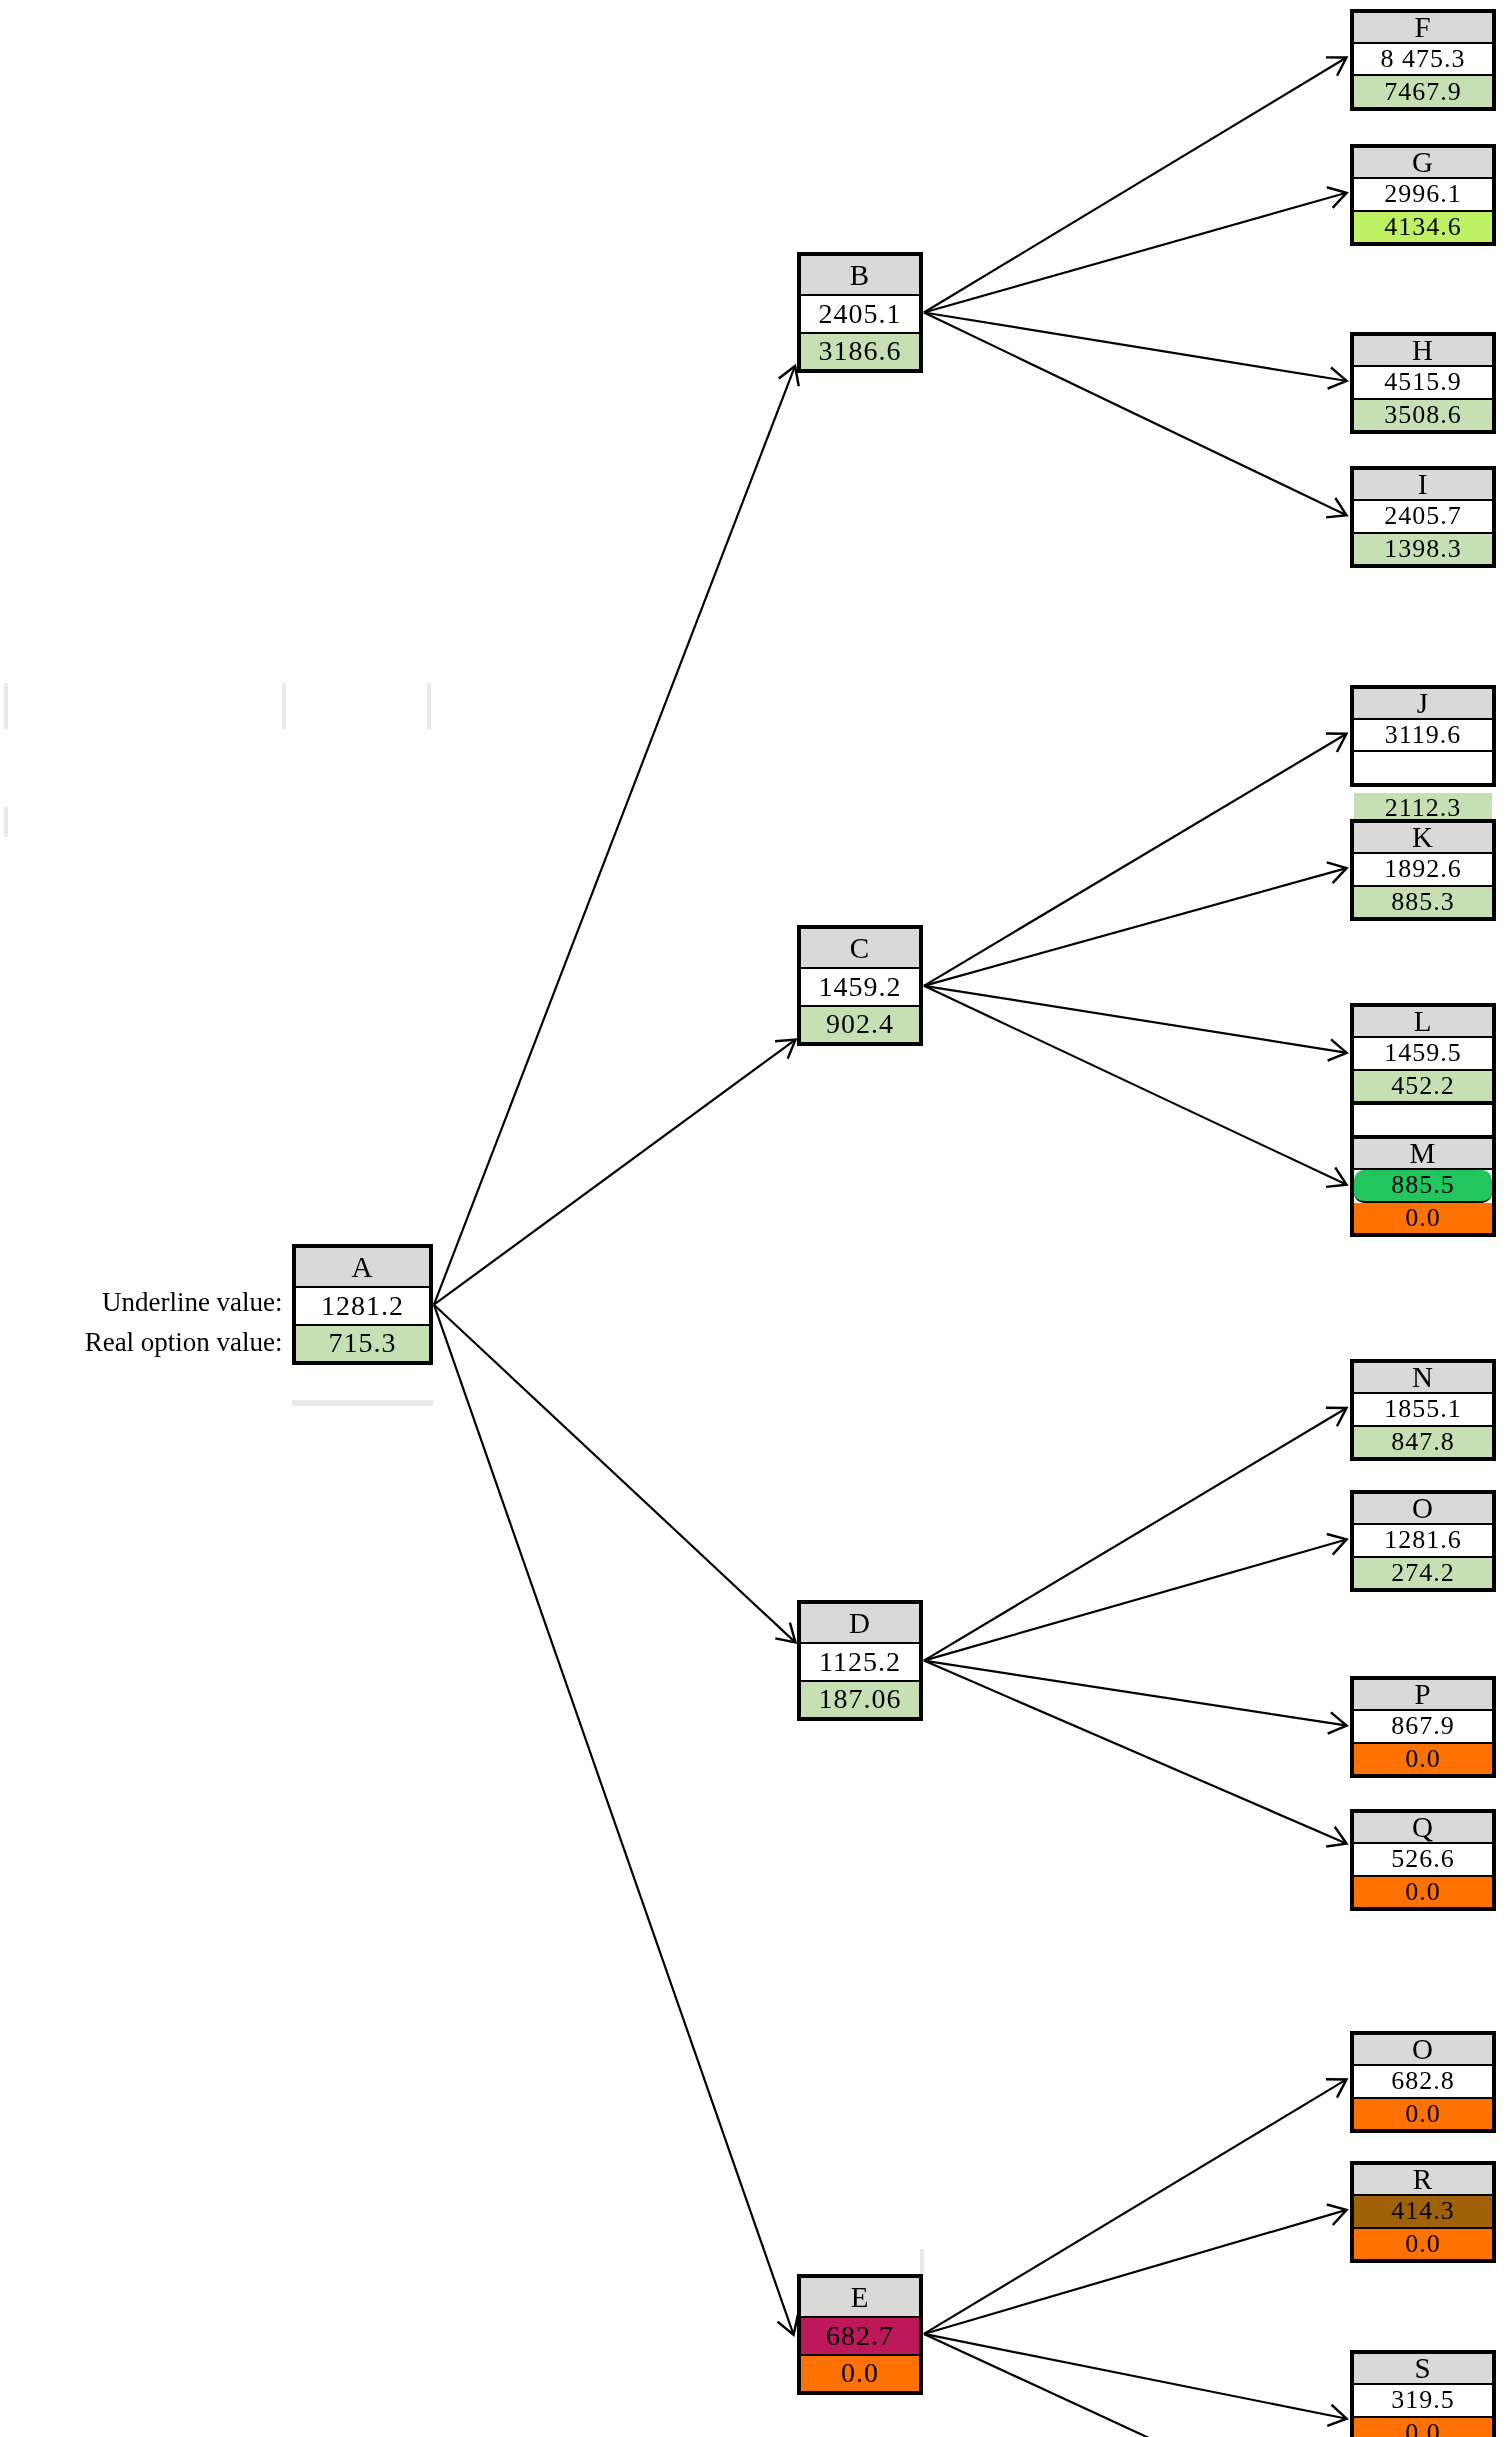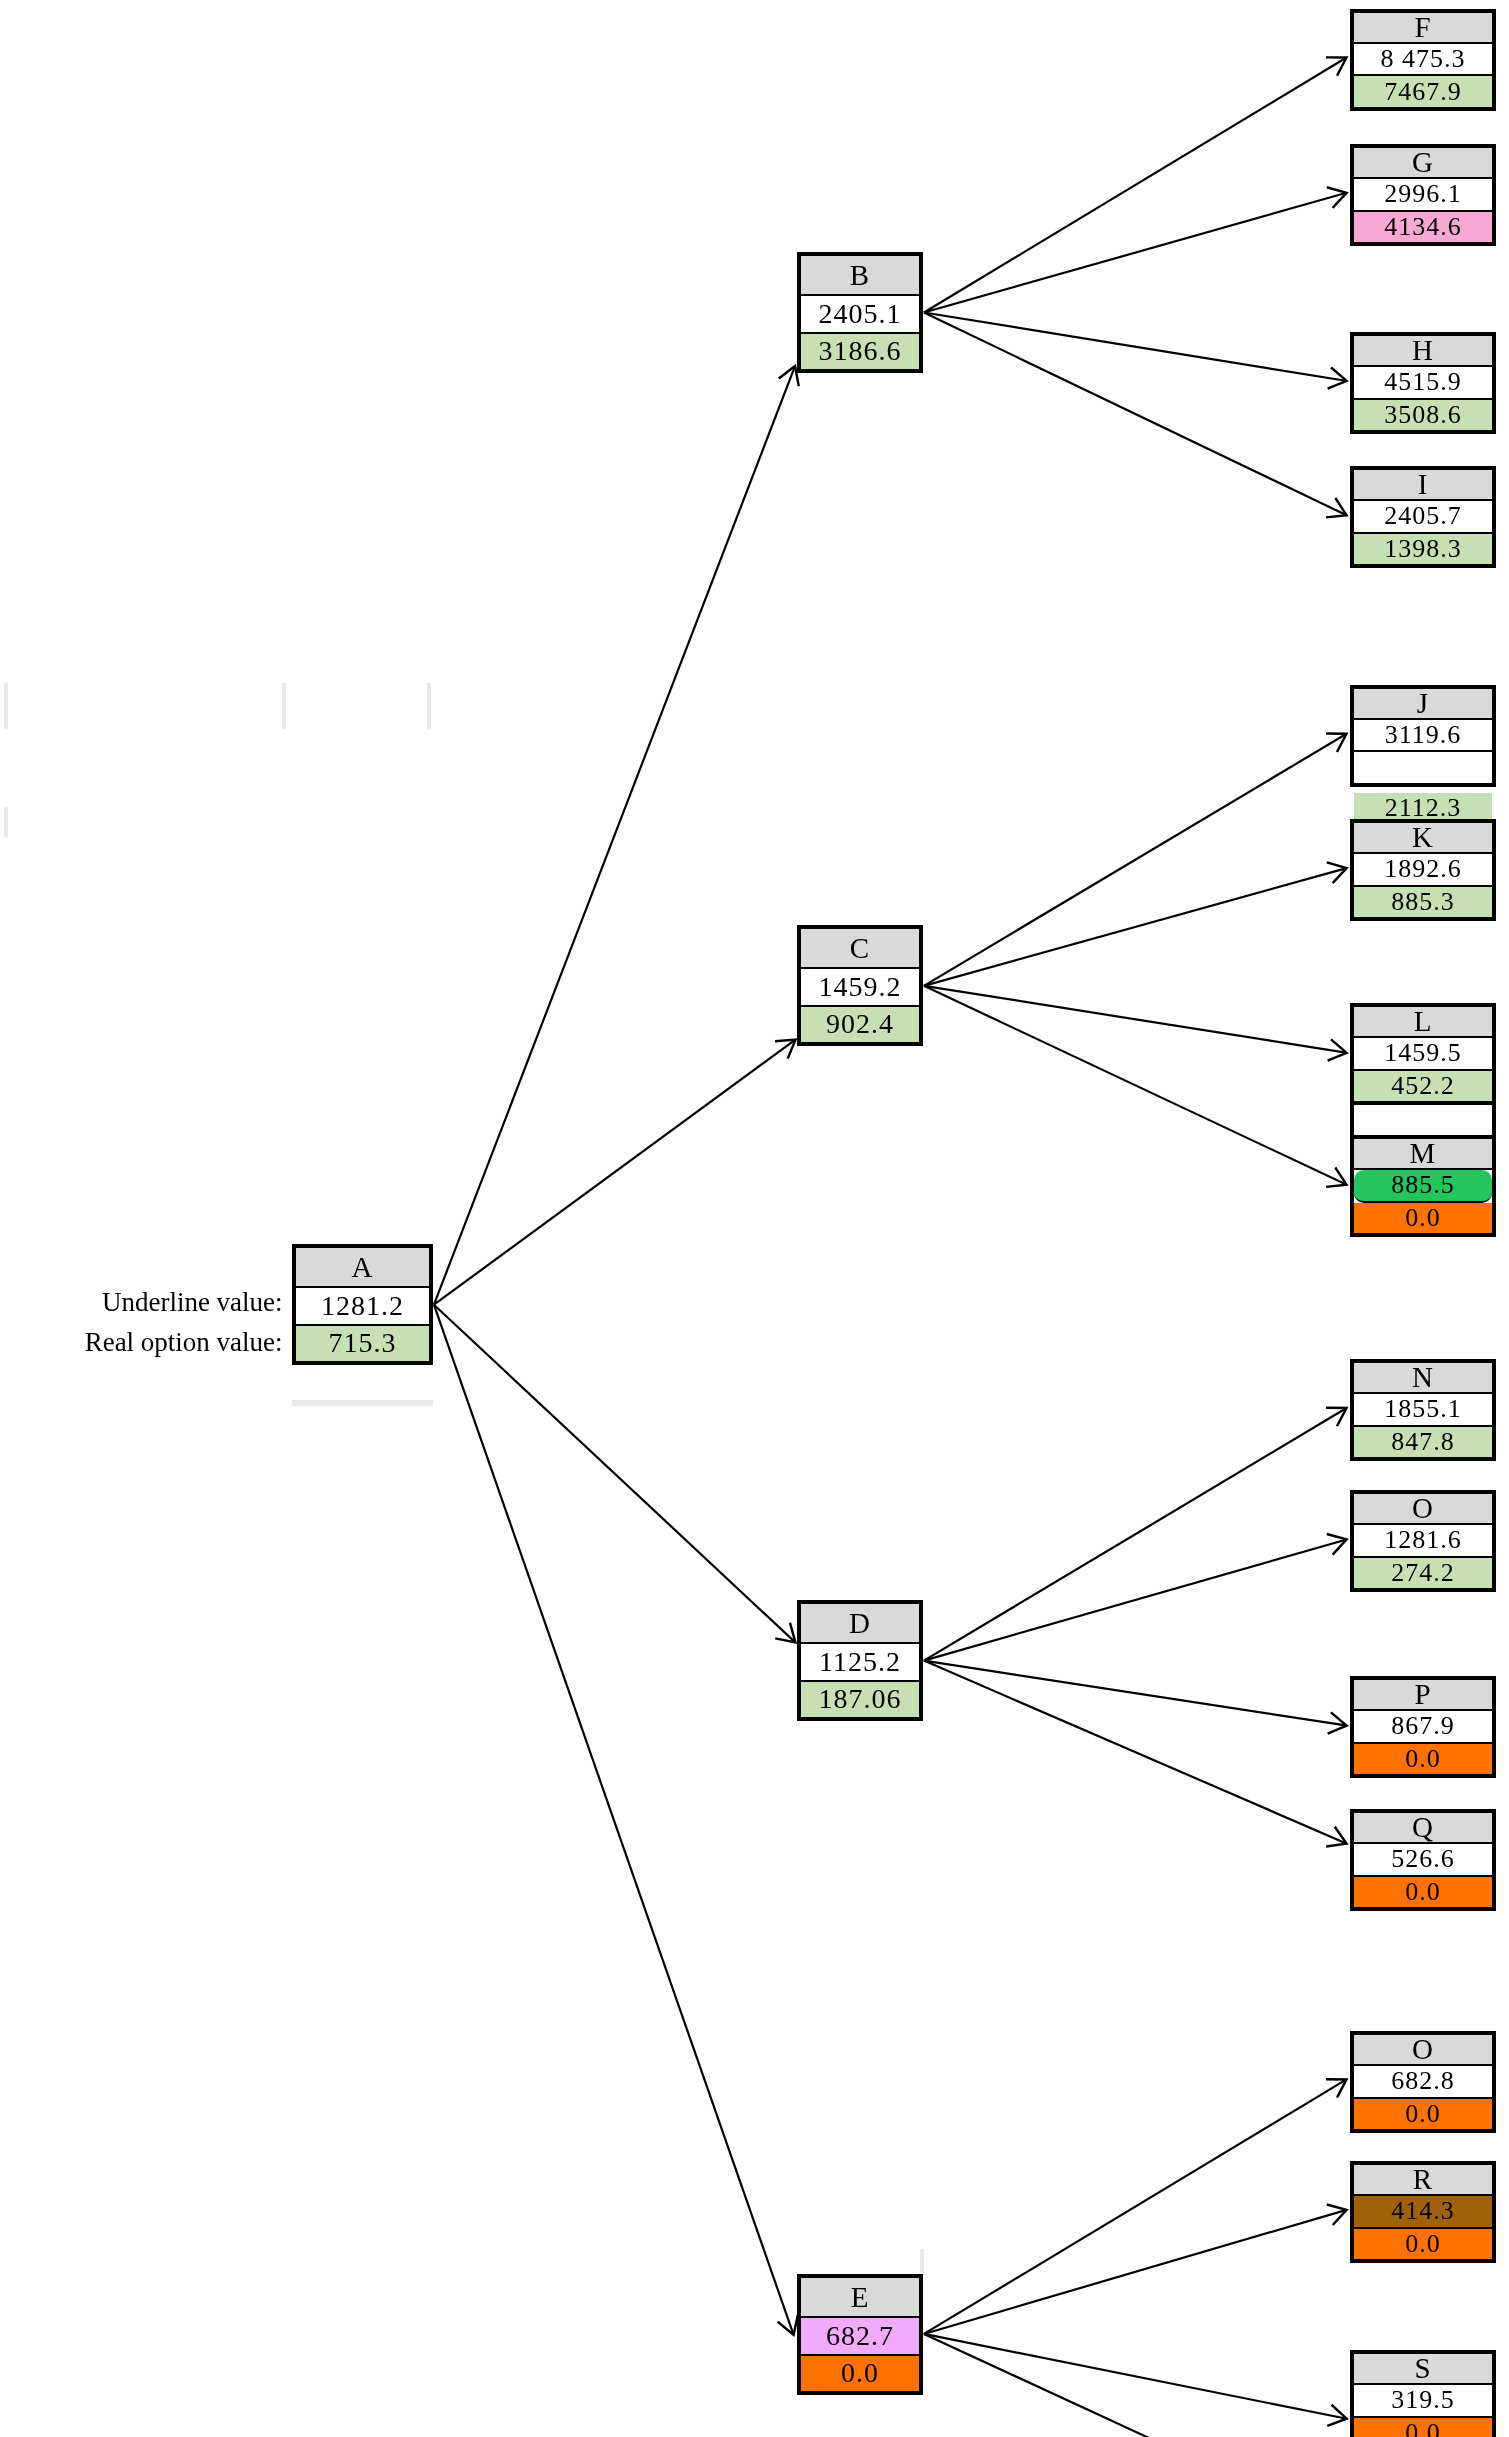--- a/index.html
+++ b/index.html
@@ -102,32 +102,32 @@
         <div class="cell val" style="flex: 1 1 0%; background: rgb(255, 255, 255);">1459.2</div>
         <div class="cell opt" style="flex: 1 1 0%; background: rgb(198, 224, 180);">902.4</div>
       </div>
       <div class="node lvl1" style="left: 797px; top: 1600px; width: 126px; height: 121px;">
         <div class="cell hdr" style="height: 40px; background: rgb(217, 217, 217); flex: 0 0 auto;">D</div>
         <div class="cell val" style="flex: 1 1 0%; background: rgb(255, 255, 255);">1125.2</div>
         <div class="cell opt" style="flex: 1 1 0%; background: rgb(198, 224, 180);">187.06</div>
       </div>
       <div class="node lvl1" style="left: 797px; top: 2274px; width: 126px; height: 121px;">
         <div class="cell hdr" style="height: 40px; background: rgb(217, 217, 217); flex: 0 0 auto;">E</div>
-        <div class="cell val" style="flex: 1 1 0%; background: #f0abfc;">682.7</div>
+        <div class="cell val" style="flex: 1 1 0%; background: #be185d;">682.7</div>
         <div class="cell opt" style="flex: 1 1 0%; background: rgb(255, 113, 0);">0.0</div>
       </div>
       <div class="node lvl2" style="left: 1350px; top: 8.8px; width: 146px; height: 102px;">
         <div class="cell hdr" style="height: 31px; background: rgb(217, 217, 217); flex: 0 0 auto;">F</div>
         <div class="cell val" style="flex: 1 1 0%; background: rgb(255, 255, 255);">8 475.3</div>
         <div class="cell opt" style="flex: 1 1 0%; background: rgb(198, 224, 180);">7467.9</div>
       </div>
       <div class="node lvl2" style="left: 1350px; top: 144px; width: 146px; height: 102px;">
         <div class="cell hdr" style="height: 31px; background: rgb(217, 217, 217); flex: 0 0 auto;">G</div>
         <div class="cell val" style="flex: 1 1 0%; background: rgb(255, 255, 255);">2996.1</div>
-        <div class="cell opt" style="flex: 1 1 0%; background: #f9a8d4;">4134.6</div>
+        <div class="cell opt" style="flex: 1 1 0%; background: #bef264;">4134.6</div>
       </div>
       <div class="node lvl2" style="left: 1350px; top: 332px; width: 146px; height: 102px;">
         <div class="cell hdr" style="height: 31px; background: rgb(217, 217, 217); flex: 0 0 auto;">H</div>
         <div class="cell val" style="flex: 1 1 0%; background: rgb(255, 255, 255);">4515.9</div>
         <div class="cell opt" style="flex: 1 1 0%; background: rgb(198, 224, 180);">3508.6</div>
       </div>
       <div class="node lvl2" style="left: 1350px; top: 466px; width: 146px; height: 102px;">
         <div class="cell hdr" style="height: 31px; background: rgb(217, 217, 217); flex: 0 0 auto;">I</div>
         <div class="cell val" style="flex: 1 1 0%; background: rgb(255, 255, 255);">2405.7</div>
         <div class="cell opt" style="flex: 1 1 0%; background: rgb(198, 224, 180);">1398.3</div>

